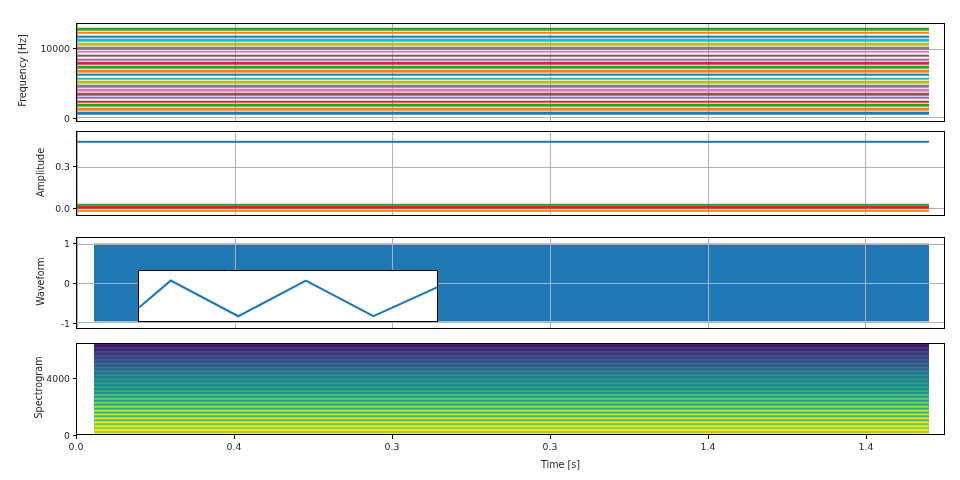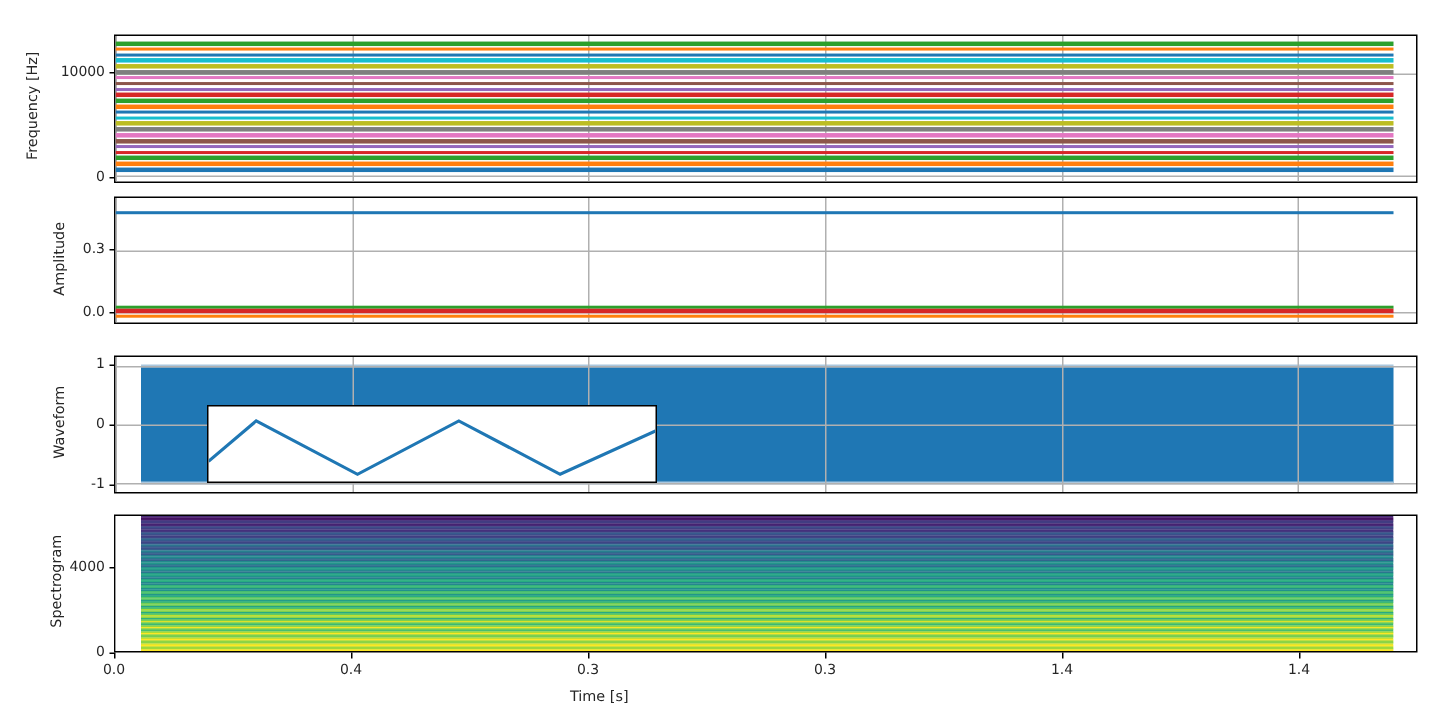--- a/index.html
+++ b/index.html
@@ -14,21 +14,21 @@
 
   .axes{position:absolute;box-sizing:border-box;border:1.1px solid #000;background:#fff;overflow:hidden;}
   .plotclip{position:absolute;left:0;top:0;width:100%;height:100%;overflow:hidden;}
 
   
   .ylabel{
     position:absolute;transform-origin:50% 50%;
     font-size:9.6px;color:#262626;white-space:nowrap;text-align:center;
   }
   .xlabel{
-    position:absolute;font-size:9.6px;color:#262626;white-space:nowrap;text-align:left;
+    position:absolute;font-size:9.6px;color:#262626;white-space:nowrap;text-align:right;
   }
   .ytick{
     position:absolute;right:0;font-size:9.3px;color:#262626;
     white-space:nowrap;text-align:right;transform:translateY(-50%);
   }
   .xtick{
     position:absolute;top:0;font-size:9.3px;color:#262626;
     white-space:nowrap;text-align:center;transform:translateX(-50%);
   }
   .tickmark{position:absolute;background:#000;}

